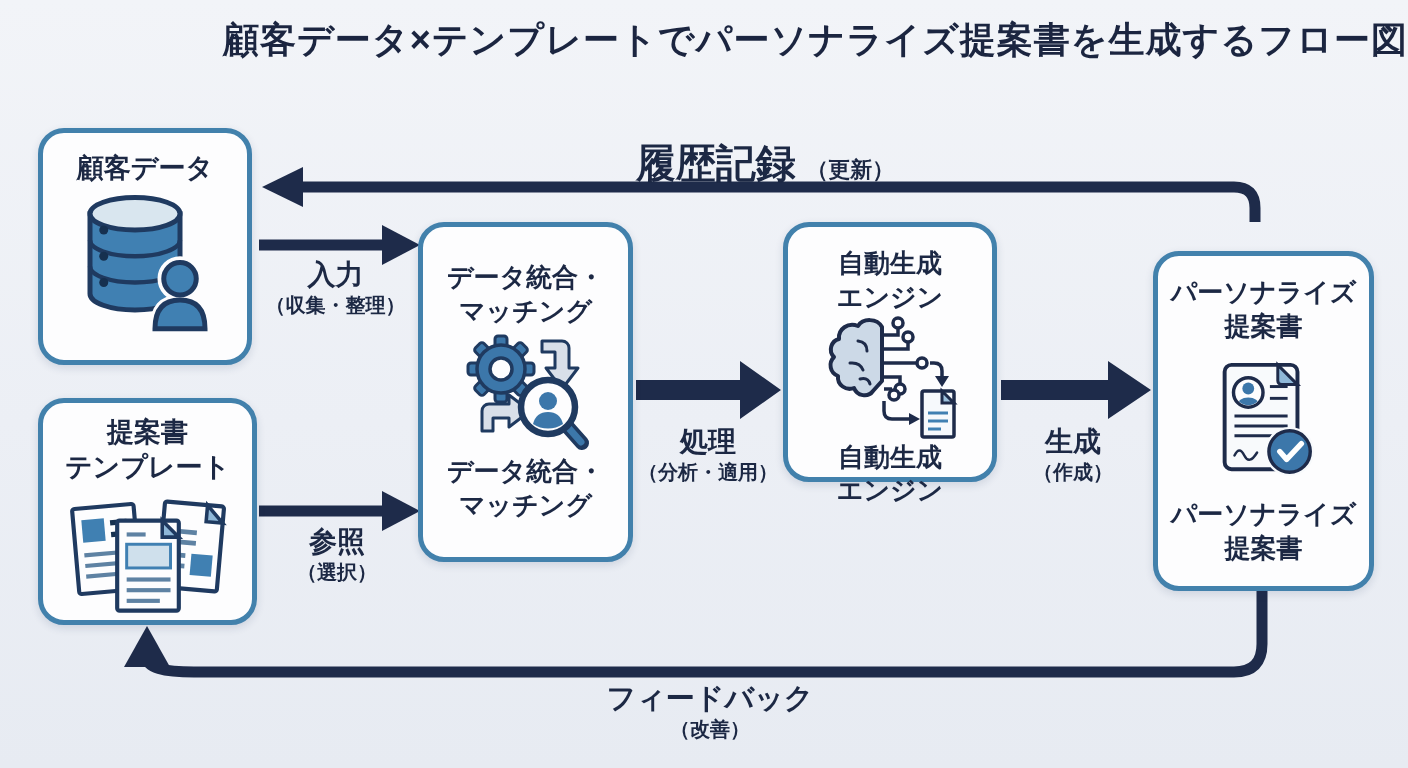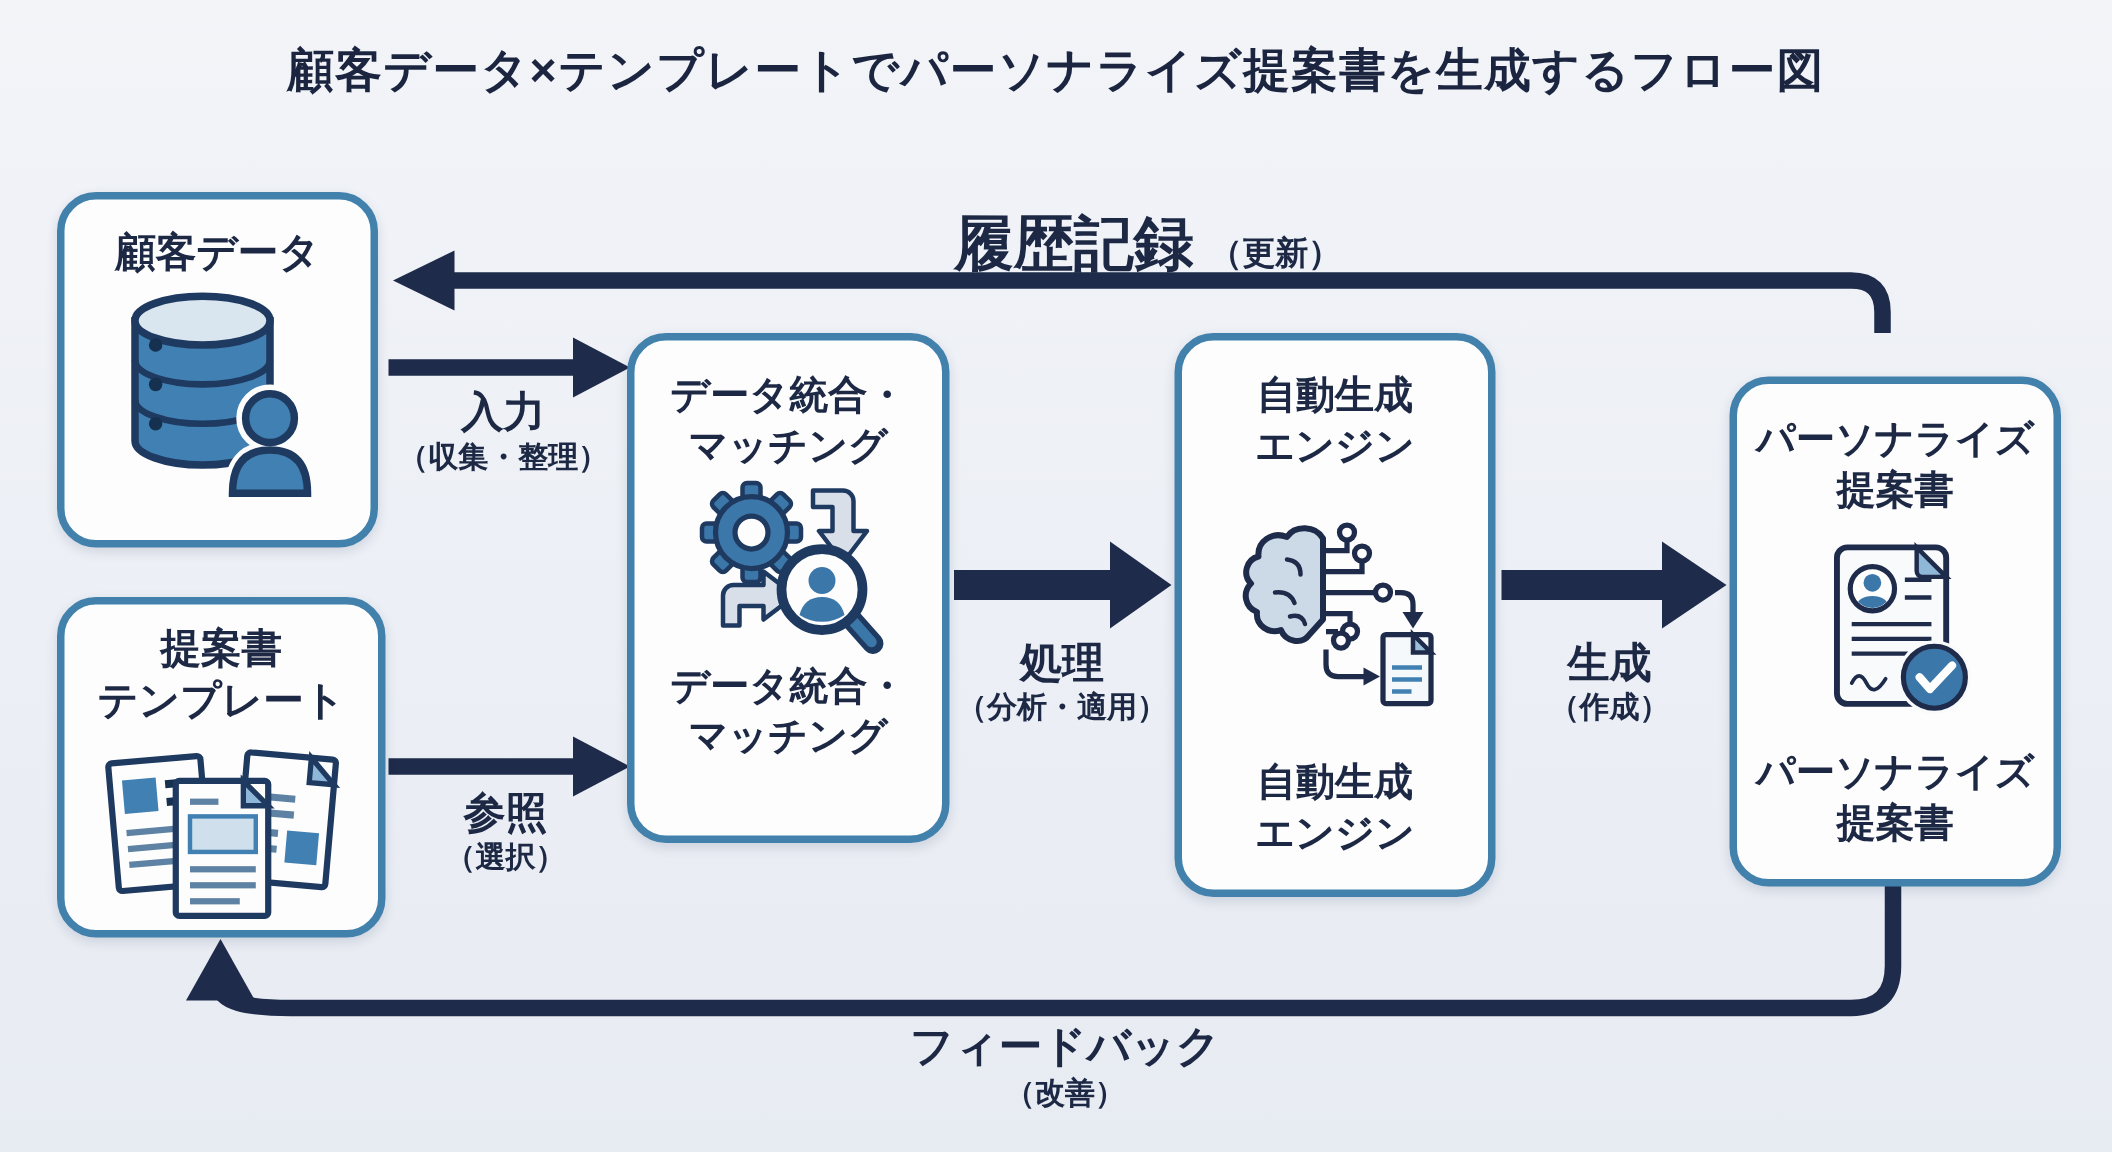--- a/index.html
+++ b/index.html
@@ -8,23 +8,23 @@
     background:#dfe4ec;
   }
   #stage{
     position:relative;
     width:1408px;height:768px;
     margin:0 auto;
     background:linear-gradient(180deg,#f2f4f8 0%,#eceff5 55%,#e7ebf2 100%);
     overflow:hidden;
   }
   .title{
-    position:absolute;left:0;top:26px;width:100%;
-    text-align:center;
-    font-size:31px;font-weight:800;
+    position:absolute;left:0;top:16px;width:100%;
+    text-align:right;
+    font-size:36px;font-weight:800;
     color:#1b2540;letter-spacing:1px;
   }
   
   #wires{position:absolute;left:0;top:0;z-index:1;}
   .wire{stroke:#1e2b4a;fill:none;stroke-width:11;}
   .head{fill:#1e2b4a;stroke:none;}
   .block-arrow{fill:#1e2b4a;}
   
   .node{
     position:absolute;z-index:2;
@@ -138,21 +138,21 @@
       <rect x="49" y="30" width="52" height="76" rx="2" fill="#fdfdfe" stroke="#1f3a60" stroke-width="3.5"></rect>
       <path d="M87,30 l14,14 h-14 z" fill="#8fb8d8" stroke="#1f3a60" stroke-width="3"></path>
       <rect x="57" y="40" width="16" height="3.5" fill="#5e82a3"></rect>
       <rect x="57" y="50" width="37" height="20" fill="#cfe0ec" stroke="#4080b2" stroke-width="2.5"></rect>
       <rect x="57" y="78" width="37" height="3.5" fill="#5e82a3"></rect>
       <rect x="57" y="87" width="37" height="3.5" fill="#5e82a3"></rect>
       <rect x="57" y="96" width="28" height="3.5" fill="#5e82a3"></rect>
     </svg>
   </div>
 
-  <div class="node" style="left:418px;top:222px;width:215px;height:340px;padding:20px 4px;justify-content:flex-start;">
+  <div class="node" style="left:418px;top:222px;width:215px;height:340px;padding:20px 4px;justify-content:center;">
     <div class="node-label process-label">
       <span>データ統合・</span><br>
       <span>マッチング</span>
     </div>
     <svg class="icon" width="140" height="126" viewBox="0 0 140 126">
 
       <g>
         <g fill="#3c77aa" stroke="#1f3a60" stroke-width="3">
           <rect x="39" y="7" width="12" height="14" rx="3" transform="rotate(0 45 40)"></rect>
           <rect x="39" y="7" width="12" height="14" rx="3" transform="rotate(45 45 40)"></rect>
@@ -176,21 +176,21 @@
       <circle cx="92" cy="78" r="27" fill="#fdfdfe" stroke="#1f3a60" stroke-width="6.5"></circle>
       <circle cx="92" cy="72" r="9" fill="#3c77aa"></circle>
       <path d="M77,95 a27,27 0 0 0 30,0 q-3,-12 -15,-12 q-12,0 -15,12 z" fill="#3c77aa"></path>
     </svg>
     <div class="node-label process-label">
       <span>データ統合・</span><br>
       <span>マッチング</span>
     </div>
   </div>
 
-  <div class="node" style="left:783px;top:222px;width:214px;height:376px;padding:20px 4px;justify-content:space-between;">
+  <div class="node" style="left:783px;top:222px;width:214px;height:260px;padding:20px 4px;justify-content:space-between;">
     <div class="node-label process-label">
       <span>自動生成</span><br>
       <span>エンジン</span>
     </div>
     <svg class="icon" width="140" height="126" viewBox="0 0 140 126">
 
       <path d="M62,12 c-5,-9 -19,-9 -24,-1 c-10,-4 -20,3 -19,13 c-8,2 -11,12 -5,18 c-6,6 -4,16 4,19 c-1,9 8,15 16,12 c3,8 14,10 19,3 l9,-10 z" fill="#ccd9e7" stroke="#1e2b4a" stroke-width="4" stroke-linejoin="round"></path>
       <path d="M38,26 q9,1 9,10 M30,48 q10,-1 13,7 M40,64 q8,-2 10,5" fill="none" stroke="#1e2b4a" stroke-width="3" stroke-linecap="round"></path>
 
       <g fill="none" stroke="#1e2b4a" stroke-width="3.5">

